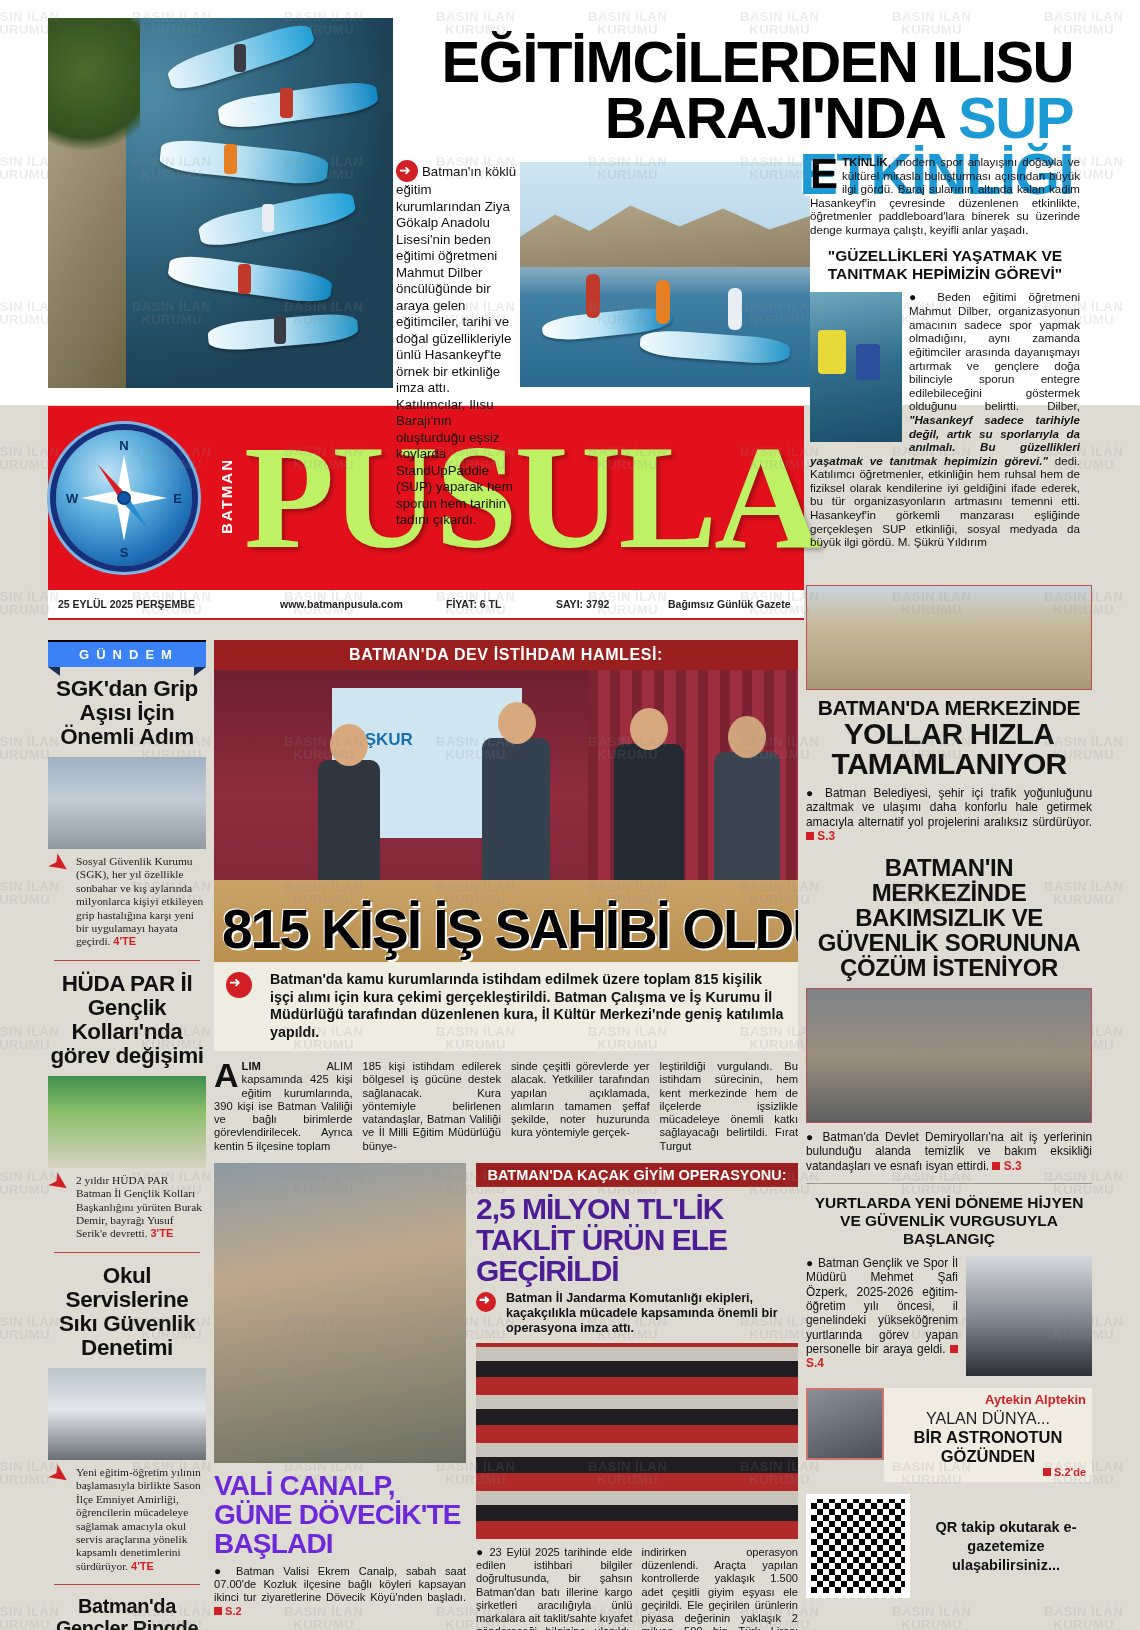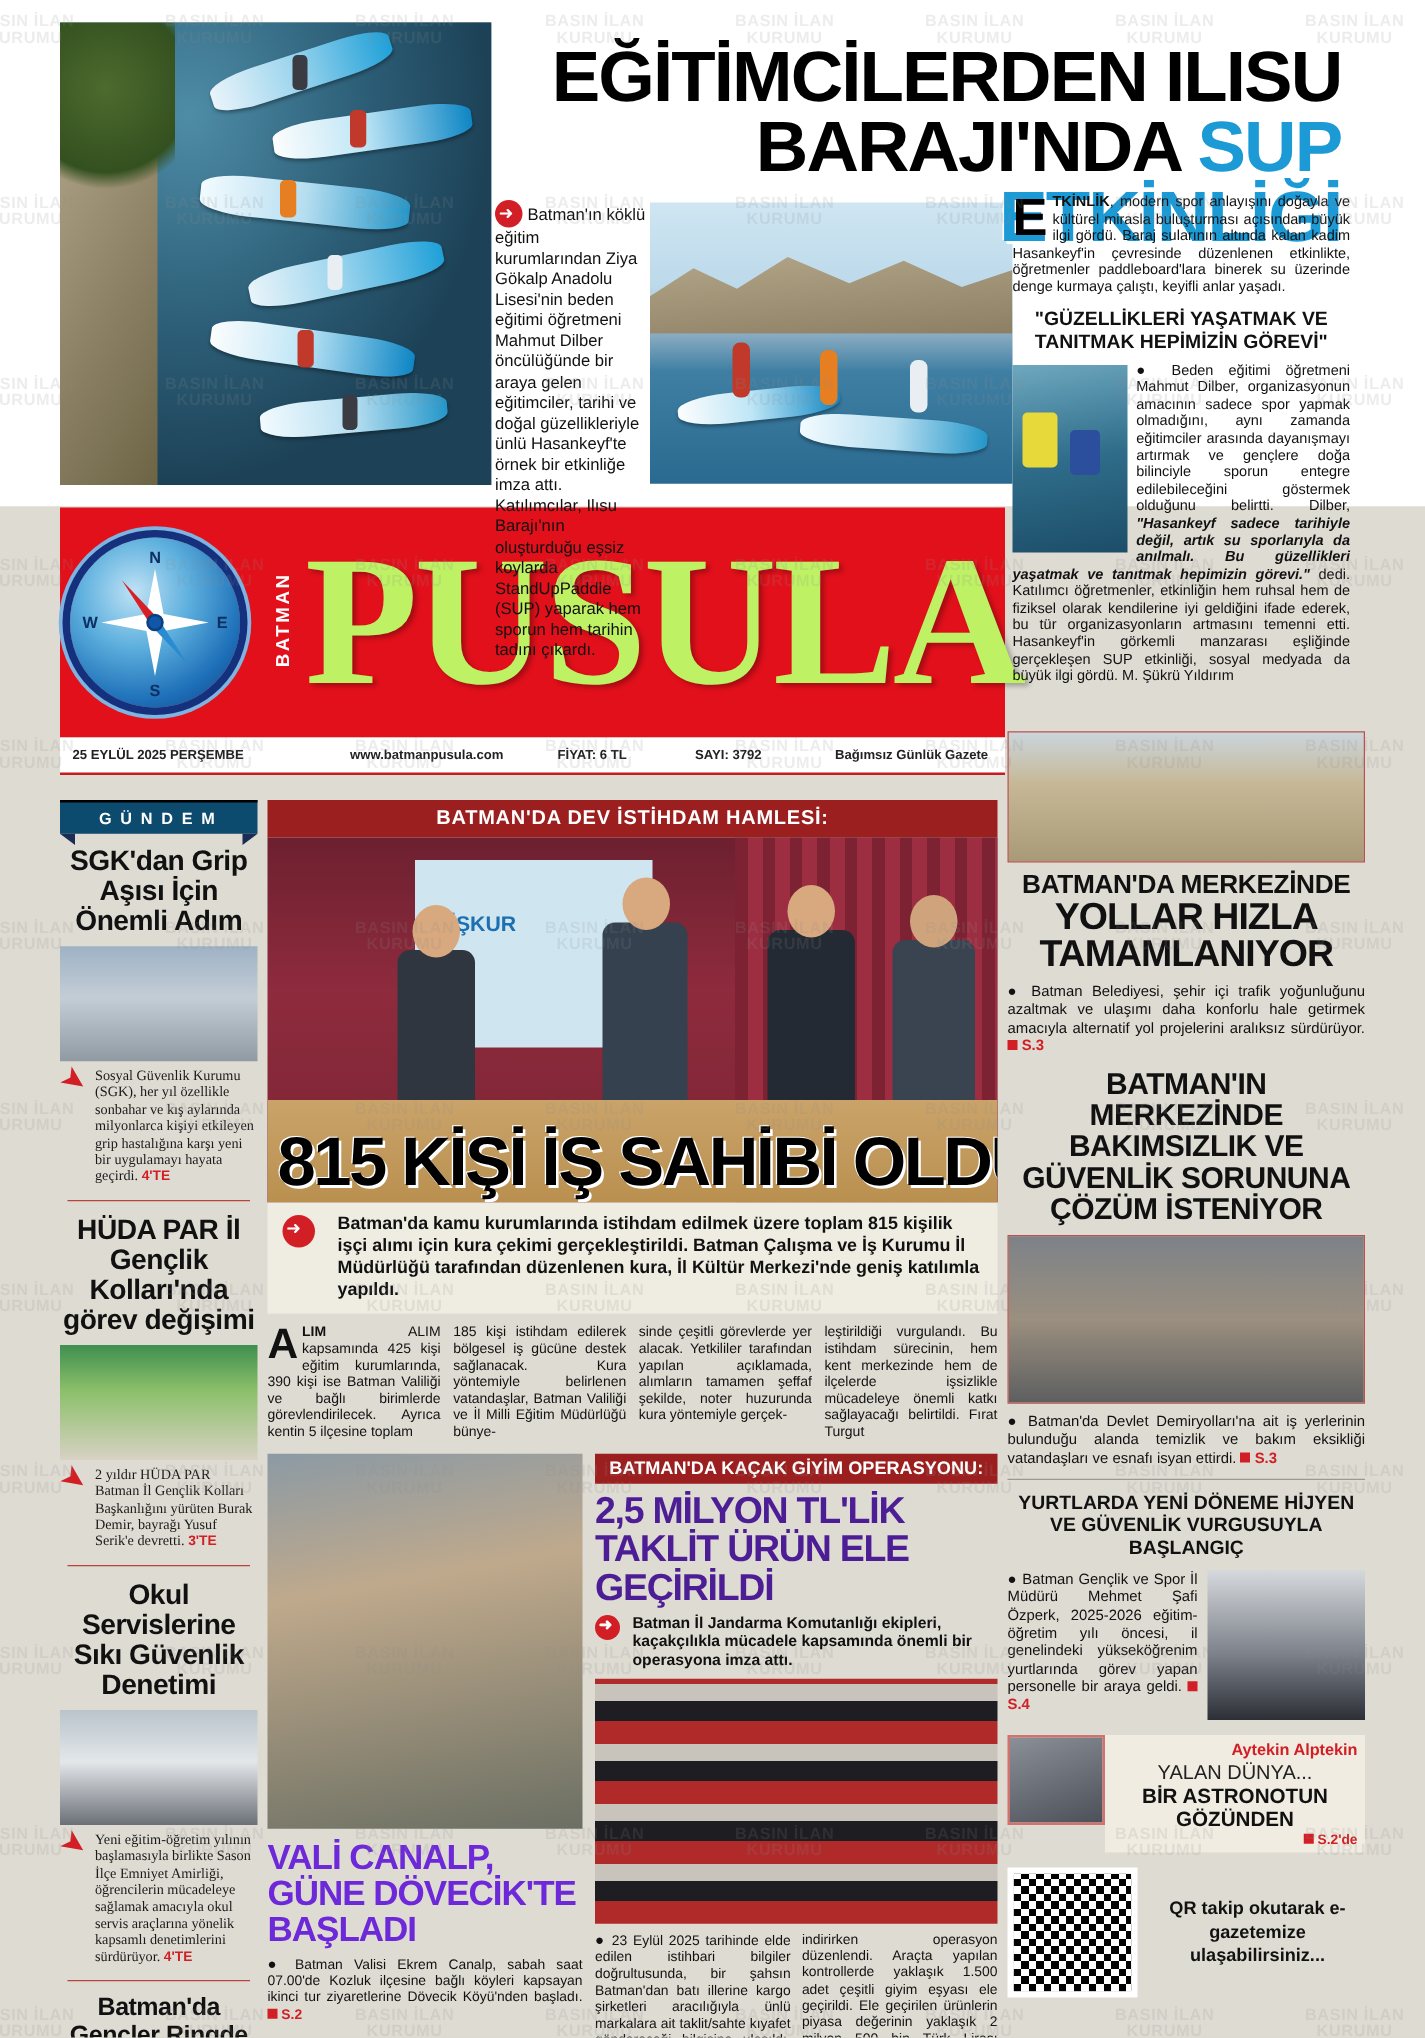--- a/index.html
+++ b/index.html
@@ -114,21 +114,21 @@
       background:#fff; border-bottom:2px solid #c81a22; }
   .infobar div { position:absolute; top:8px; font-size:10.5px; font-weight:bold; color:#222; }
   .ib-date { left:10px; }
   .ib-web { left:232px; font-weight:normal; }
   .ib-price { left:398px; }
   .ib-sayi { left:508px; }
   .ib-tag { left:620px; }
 
   
   .side-l { position:absolute; left:48px; top:640px; width:158px; }
-  .gundem { background:#0c4a6e; color:#fff; text-align:center;
+  .gundem { background:#3b82f6; color:#fff; text-align:center;
       font-size:13px; font-weight:bold; letter-spacing:7px; padding:5px 0 5px 4px;
       border-top:2px solid #000; position:relative; }
   .gundem:before, .gundem:after { content:""; position:absolute; top:100%;
       border-style:solid; }
   .gundem:before { left:0; border-width:9px 0 0 12px; border-color:#1b2d55 transparent transparent transparent; }
   .gundem:after { right:0; border-width:9px 12px 0 0; border-color:#1b2d55 transparent transparent transparent; }
   .sl-h { font-size:22.5px; line-height:24px; font-weight:bold; text-align:center;
       color:#111; margin:10px 0 8px 0; letter-spacing:-.4px; }
   .sl-img { width:100%; height:92px; margin-bottom:6px; }
   .sl-p { font-size:11.4px; line-height:13.4px; color:#1a1a1a;

